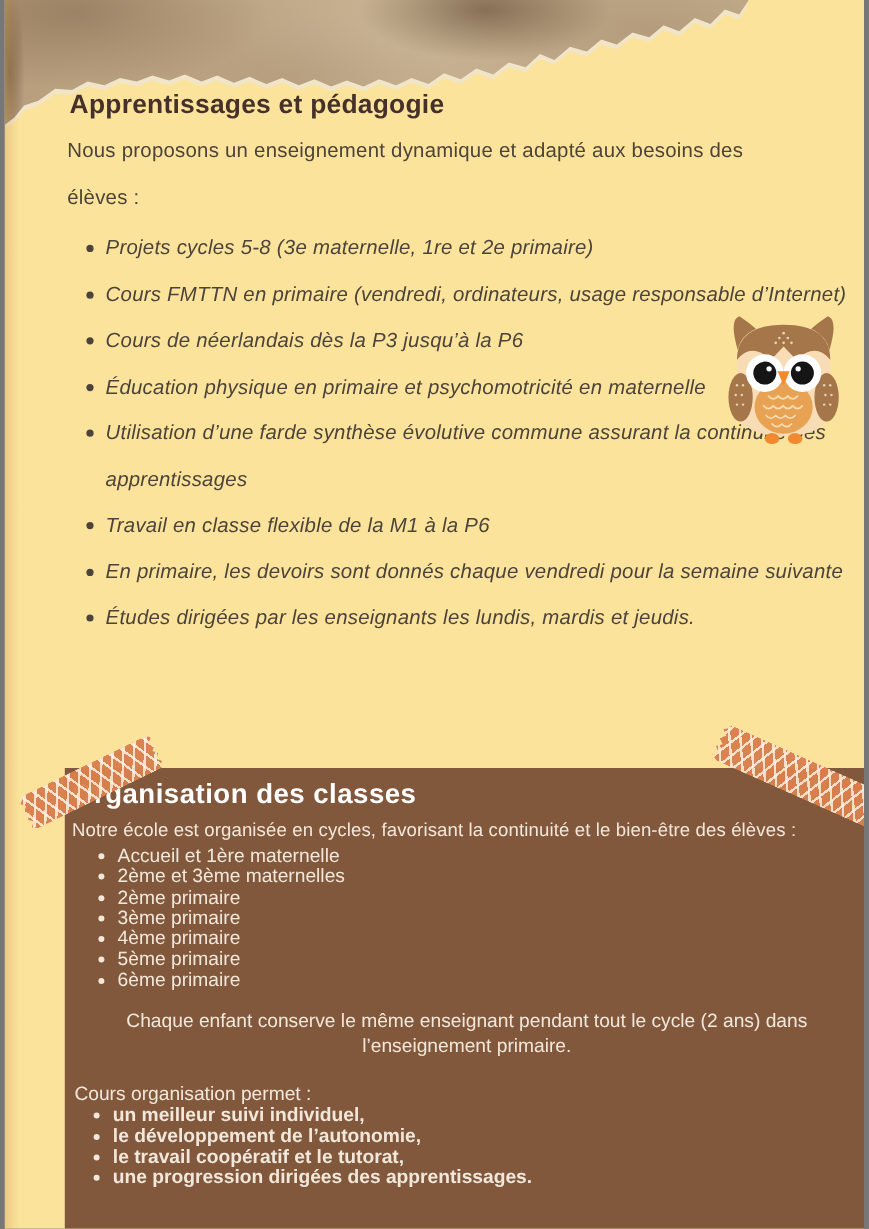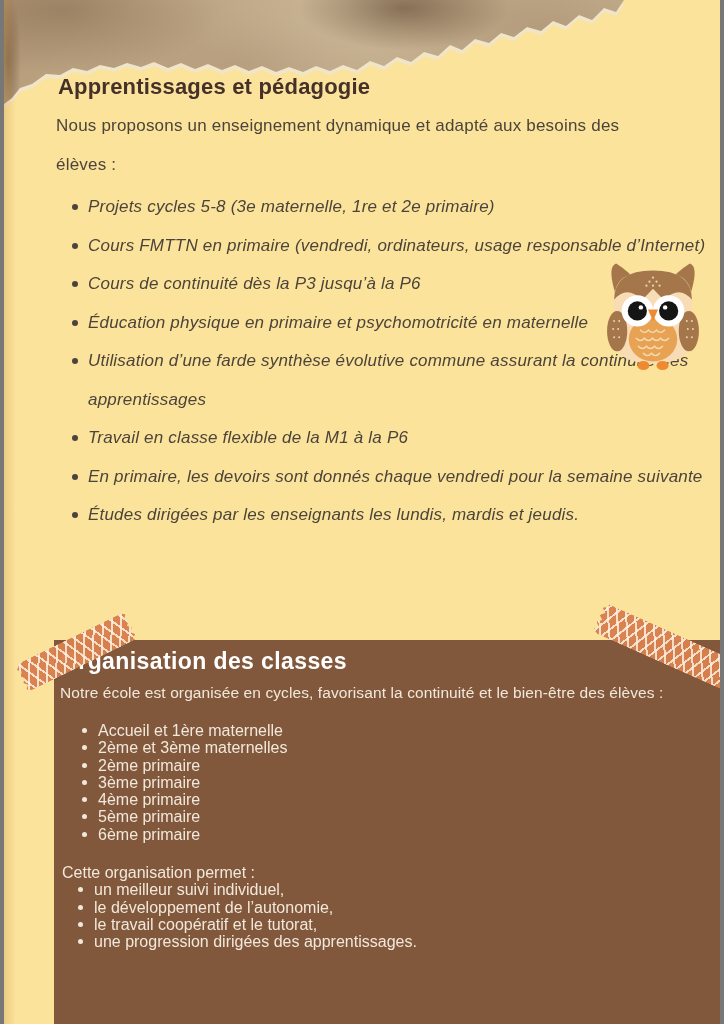--- a/index.html
+++ b/index.html
@@ -93,36 +93,36 @@
     letter-spacing:.4px;
   }
   .panel-intro{
     margin-top:9px;
     font-size:15.5px;line-height:18px;white-space:nowrap;letter-spacing:.1px;
   }
   ul.panel-list{
     list-style:none;
     font-size:16px;line-height:17.3px;
   }
-  ul.classes-list{margin-top:20px;padding-left:22px;}
+  ul.classes-list{margin-top:3px;padding-left:22px;}
   ul.panel-list li{position:relative;padding-left:16px;}
   ul.panel-list li::before{
     content:"";position:absolute;left:0;top:6px;width:5px;height:5px;border-radius:50%;
     background:currentColor;
   }
   .cycle-note{
     width:632px;margin:15px auto 0;
     text-align:center;
     font-size:16px;line-height:21px;
   }
   .benefits-intro{
     margin:21px 0 0 2px;
     font-size:16px;line-height:17.3px;
   }
-  ul.benefits-list{padding-left:18px;}
+  ul.benefits-list{padding-left:18px;font-weight:bold;}
 
   
   .tape{
     position:absolute;
     background:
       repeating-linear-gradient(62deg,  rgba(252,243,226,0) 0 7px, rgba(252,243,226,.85) 7px 9px),
       repeating-linear-gradient(-62deg, rgba(252,243,226,0) 0 7px, rgba(252,243,226,.85) 7px 9px),
       var(--tape);
     clip-path:polygon(3% 0,97% 0,100% 10%,97% 22%,100% 34%,97% 46%,100% 58%,97% 70%,100% 82%,
       97% 94%,98% 100%,4% 100%,0 90%,3% 78%,0 66%,3% 54%,0 42%,3% 30%,0 18%,3% 8%);
@@ -137,21 +137,21 @@
 <div class="page">
 
   <div class="paper-fringe"></div>
   <div class="paper"></div>
 
   <h1 class="page-title">Apprentissages et pédagogie</h1>
   <p class="intro">Nous proposons un enseignement dynamique et adapté aux besoins des élèves :</p>
   <ul class="main-list">
       <li>Projets cycles 5-8 (3e maternelle, 1re et 2e primaire)</li>
       <li>Cours FMTTN en primaire (vendredi, ordinateurs, usage responsable d’Internet)</li>
-      <li>Cours de continuité dès la P3 jusqu’à la P6</li>
+      <li>Cours de néerlandais dès la P3 jusqu’à la P6</li>
       <li>Éducation physique en primaire et psychomotricité en maternelle</li>
       <li>Utilisation d’une farde synthèse évolutive commune assurant la continuité des apprentissages</li>
       <li>Travail en classe flexible de la M1 à la P6</li>
       <li>En primaire, les devoirs sont donnés chaque vendredi pour la semaine suivante</li>
       <li>Études dirigées par les enseignants les lundis, mardis et jeudis.</li>
     </ul>
 
   <svg class="owl" viewBox="0 0 105 120" aria-hidden="true">
 
     <path d="M15,34 C9,14 11,7 16,5 C25,11 31,16 35,21 Z" fill="#a5764a"></path>
@@ -213,21 +213,22 @@
     <p class="panel-intro">Notre école est organisée en cycles, favorisant la continuité et le bien-être des élèves :</p>
     <ul class="panel-list classes-list">
         <li>Accueil et 1ère maternelle</li>
         <li>2ème et 3ème maternelles</li>
         <li>2ème primaire</li>
         <li>3ème primaire</li>
         <li>4ème primaire</li>
         <li>5ème primaire</li>
         <li>6ème primaire</li>
       </ul>
-    <p class="benefits-intro">Cette organisation permet :</p>
+    <p class="cycle-note">Chaque enfant conserve le même enseignant pendant tout le cycle (2 ans) dans l’enseignement primaire.</p>
+    <p class="benefits-intro">Cours organisation permet :</p>
     <ul class="panel-list benefits-list">
         <li>un meilleur suivi individuel,</li>
         <li>le développement de l’autonomie,</li>
         <li>le travail coopératif et le tutorat,</li>
         <li>une progression dirigées des apprentissages.</li>
       </ul>
   </section>
 
   <div class="tape tape-left"></div>
   <div class="tape tape-right"></div>

